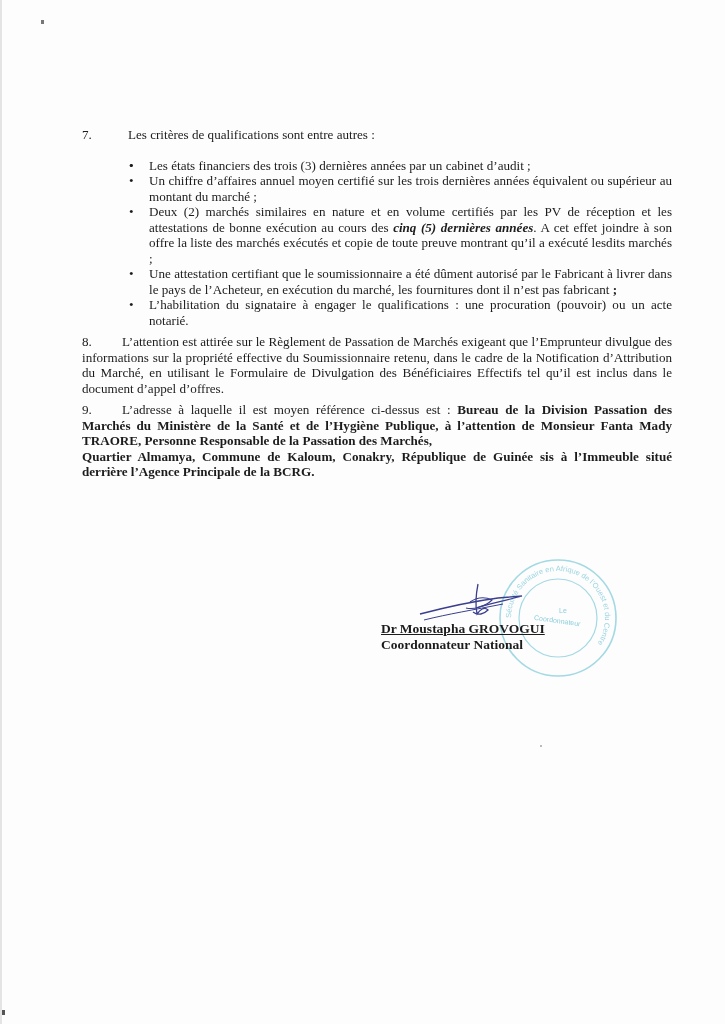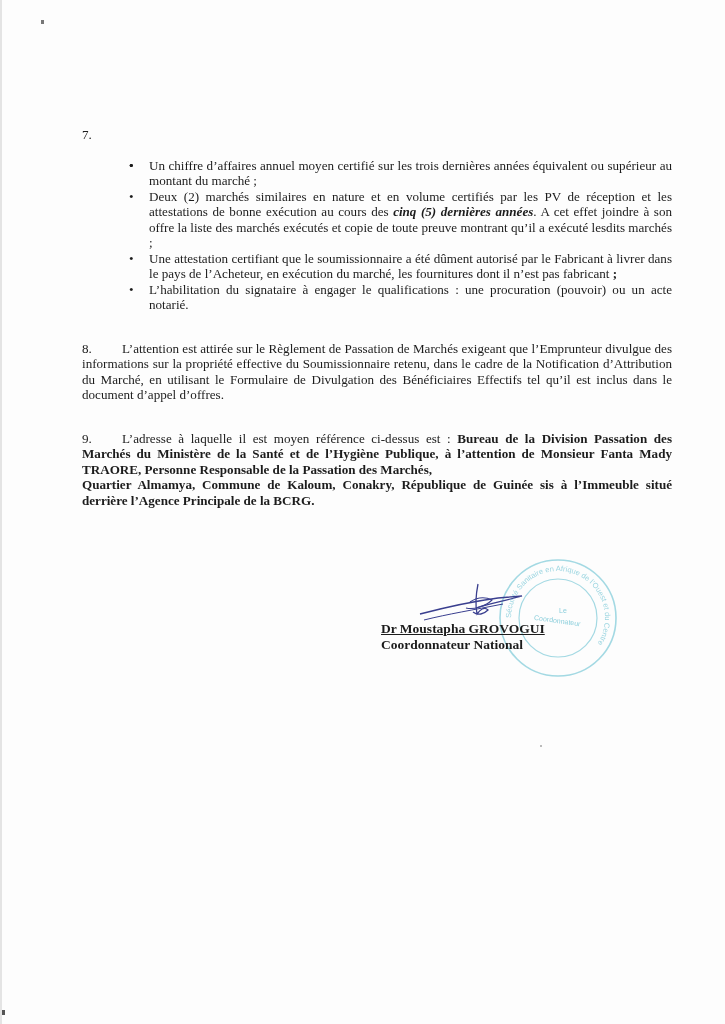--- a/index.html
+++ b/index.html
@@ -10,21 +10,21 @@
   .dot-mark { position: absolute; left: 41px; top: 20px; width: 3px; height: 4px; background: #777; }
   .dot-mark2 { position: absolute; left: 2px; top: 1010px; width: 3px; height: 5px; background: #555; }
   .fleck { position: absolute; width: 2px; height: 2px; background: #bbb; }
 
   .content { position: absolute; left: 82px; top: 127px; width: 590px; font-size: 13.1px; line-height: 15.5px; }
   .sec-head { display: flex; }
   .sec-num { width: 46px; flex: none; }
   .list { margin: 15px 0 0 0; padding: 0; list-style: none; }
   .list li { position: relative; padding-left: 67px; text-align: justify; margin: 0; }
   .list li .bullet { position: absolute; left: 47px; top: 0; }
-  .para { margin-top: 28px; text-align: justify; }
+  .para { margin-top: 6px; text-align: justify; }
   .para .num { display: inline-block; width: 40px; }
   .bold { font-weight: bold; }
   .bi { font-weight: bold; font-style: italic; font-family: Liberation Serif, serif; }
 
   .signature-block { position: absolute; left: 381px; top: 621px; font-size: 13.5px; line-height: 15.5px; font-weight: bold; }
   .sig-name { text-decoration: underline; }
   .stamp { position: absolute; left: 497px; top: 557px; width: 122px; height: 122px; }
   .signature-scrawl { position: absolute; left: 418px; top: 580px; width: 110px; height: 45px; }
 </style>
 </head>
@@ -33,27 +33,29 @@
 <div class="page">
   <div class="edge-mark"></div>
   <div class="dot-mark"></div>
   <div class="dot-mark2"></div>
   <div class="fleck" style="left:540px;top:745px;"></div>
 
   <div class="content">
 
     <div class="sec-head">
       <span class="sec-num">7.</span>
+      <span>Les critères de qualifications sont entre autres :</span>
     </div>
     <ul class="list">
       <li>
         <span class="bullet">•</span>
       </li>
       <li>
         <span class="bullet">•</span>
+        <span>Les états financiers des trois (3) dernières années par un cabinet d’audit ;</span>
       </li>
       <li>
         <span class="bullet">•</span>
         <span>Un chiffre d’affaires annuel moyen certifié sur les trois dernières années équivalent ou supérieur au montant du marché ;</span>
       </li>
       <li>
         <span class="bullet">•</span>
         <span>Deux (2) marchés similaires en nature et en volume certifiés par les PV de réception et les attestations de bonne exécution au cours des </span><span class="bi">cinq (5) dernières années</span><span>. A cet effet joindre à son offre la liste des marchés exécutés et copie de toute preuve montrant qu’il a exécuté lesdits marchés ;</span>
       </li>
       <li>

